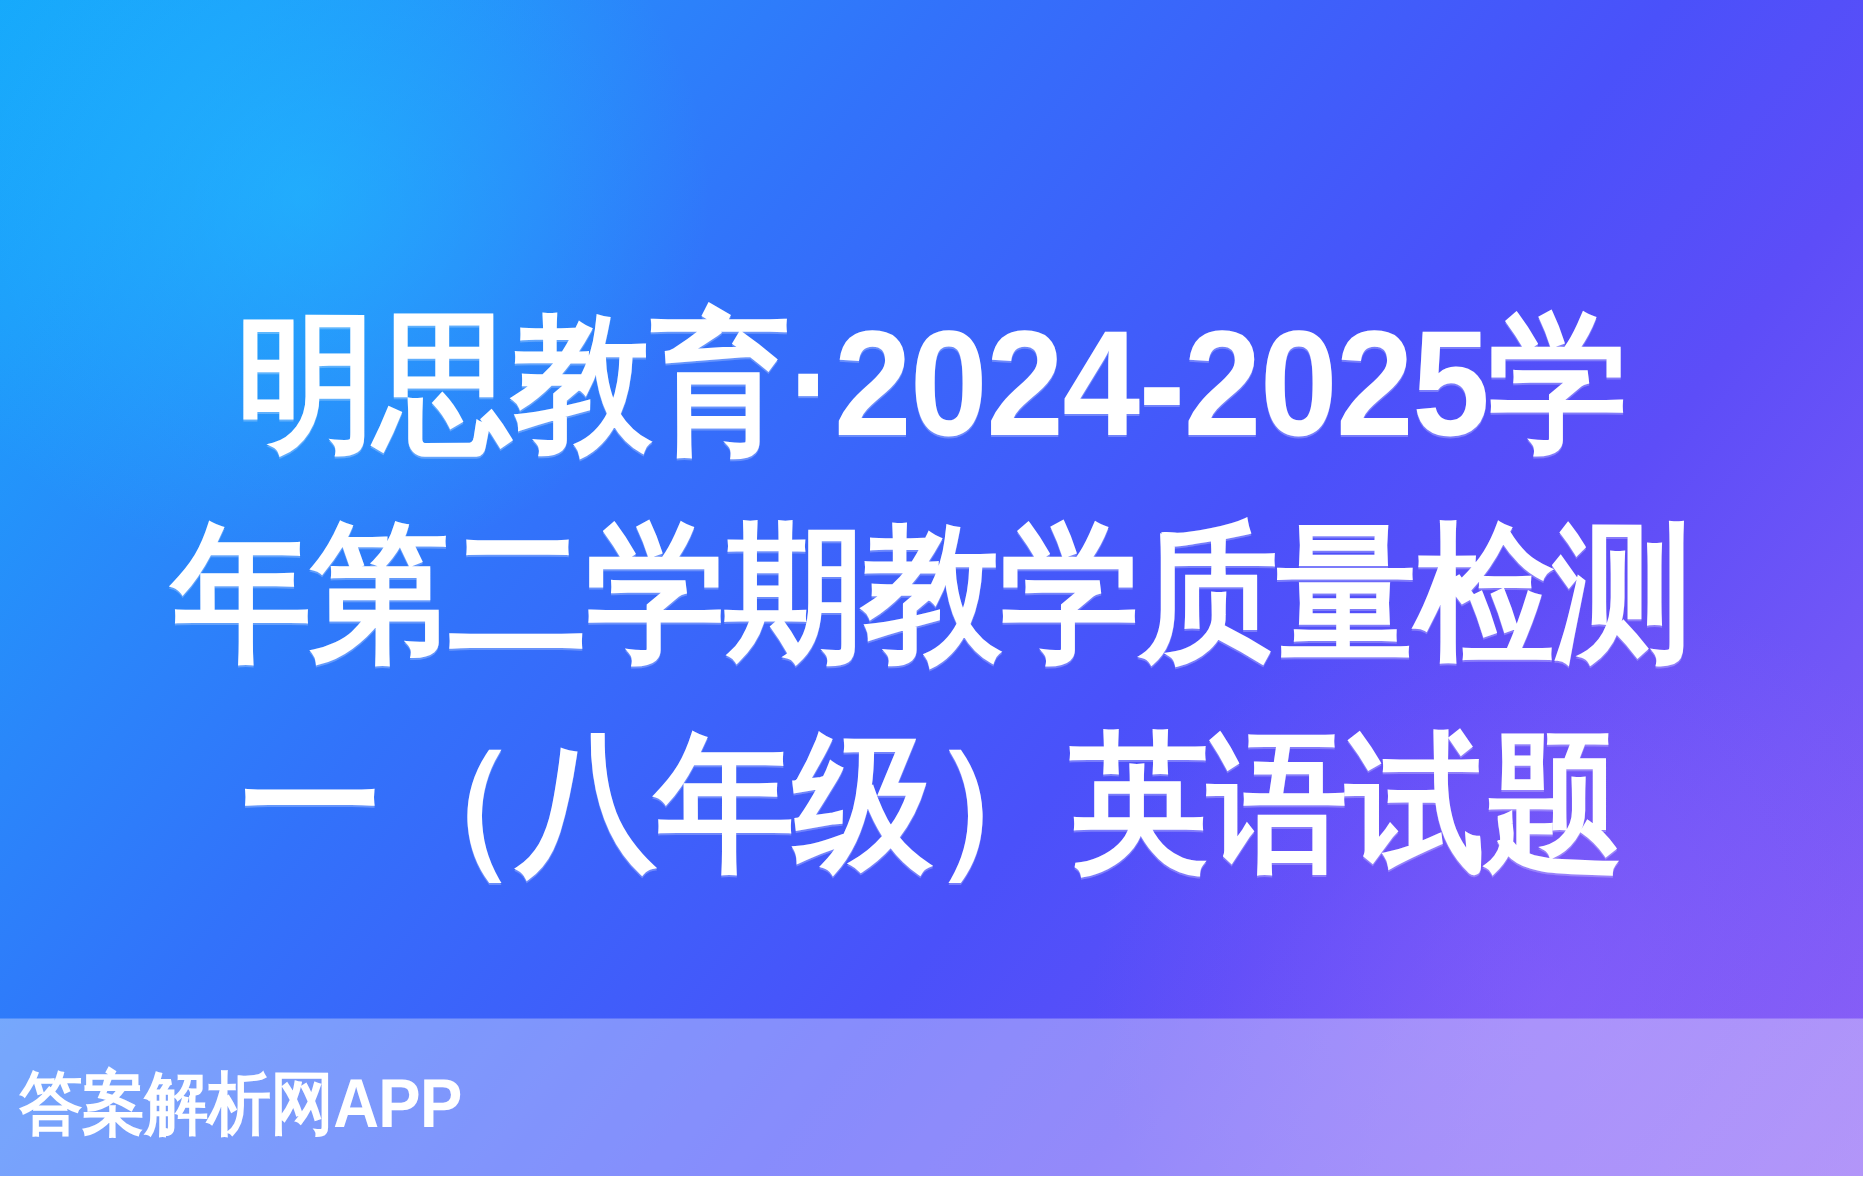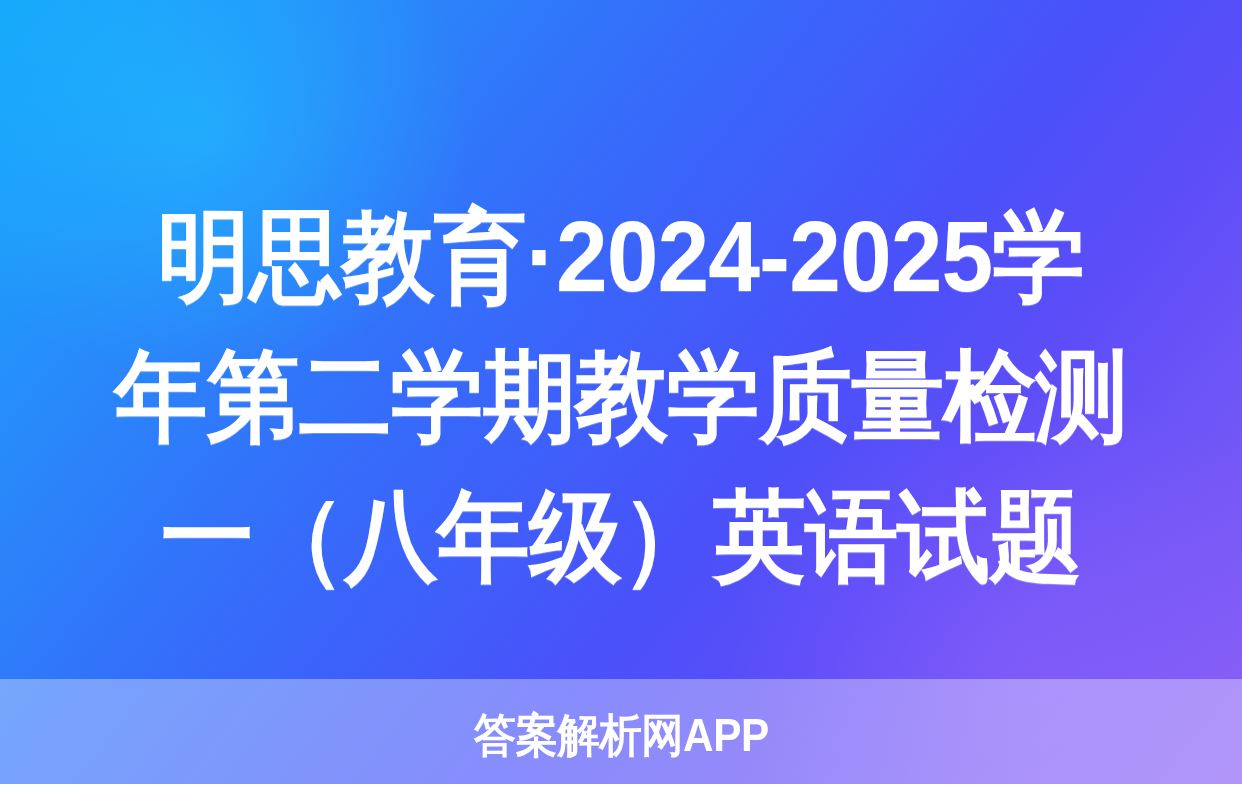--- a/index.html
+++ b/index.html
@@ -80,21 +80,21 @@
     white-space: nowrap;
     text-shadow: 0 1px 0 rgba(255,255,255,0.25);
   }
 
   
   .watermark {
     position: absolute;
     left: 0;
     top: 707px;
     width: 1242px;
-    text-align: center;
+    text-align: left;
     z-index: 4;
   }
   .watermark-text {
     display: inline-block;
     color: #ffffff;
     font-size: 46px;
     line-height: 56px;
     font-weight: 700;
     letter-spacing: -0.5px;
     transform: scaleX(0.92);

